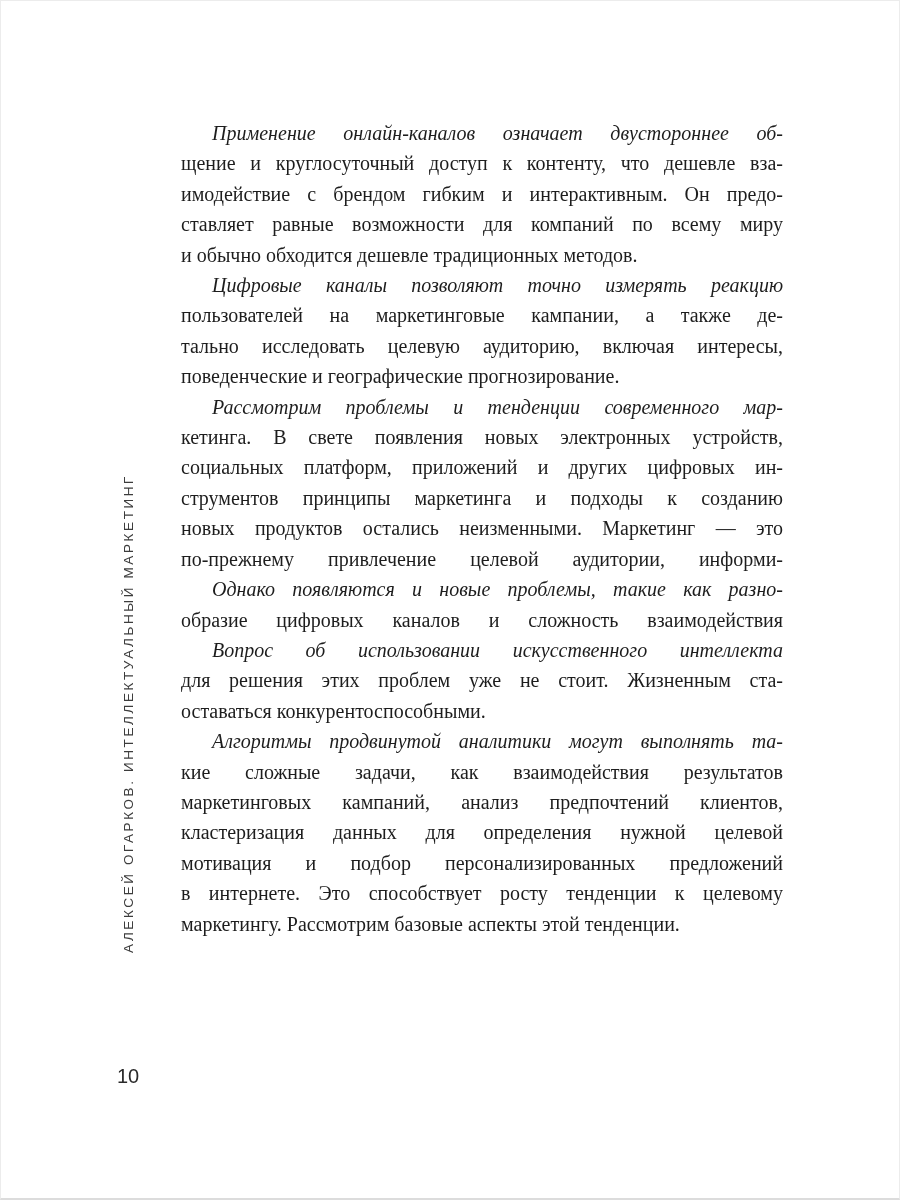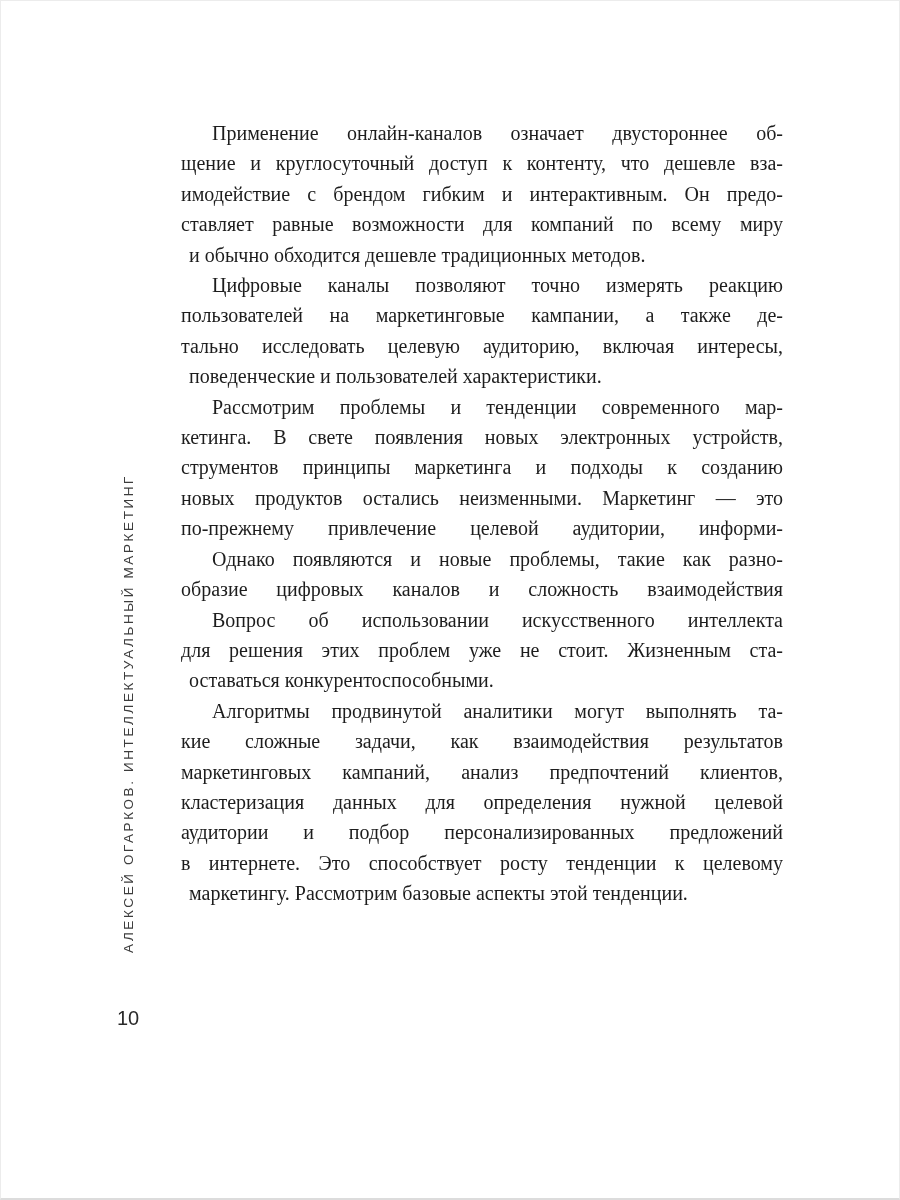--- a/index.html
+++ b/index.html
@@ -28,44 +28,44 @@
     color: #1d1d1d;
   }
   .paragraph { margin: 0; }
   .line {
     text-align: justify;
     text-align-last: justify;
     white-space: nowrap;
   }
   .line.last {
     text-align-last: left;
-    margin-left: 8px;
   }
   .line.first {
     text-indent: 31px;
+    font-style: italic;
   }
   .vertical-title {
     position: absolute;
     left: 120px;
     top: 433px;
     width: 22px;
     height: 558px;
     writing-mode: vertical-rl;
     transform: rotate(180deg);
     text-align: center;
     font-family: "Liberation Sans", "DejaVu Sans", sans-serif;
     font-size: 13.5px;
     letter-spacing: 2.6px;
     color: #3c3c3c;
     white-space: nowrap;
   }
   .page-number {
     position: absolute;
     left: 116px;
-    top: 1006px;
+    top: 1064px;
     font-family: "Liberation Sans", "DejaVu Sans", sans-serif;
     font-size: 20px;
     color: #2a2a2a;
   }
 </style>
 </head>
 <body>
 
 <div class="page">
   <div class="vertical-title">АЛЕКСЕЙ ОГАРКОВ. ИНТЕЛЛЕКТУАЛЬНЫЙ МАРКЕТИНГ</div>
@@ -75,41 +75,42 @@
         <div class="line first">Применение онлайн-каналов означает двустороннее об-</div>
         <div class="line">щение и круглосуточный доступ к контенту, что дешевле вза-</div>
         <div class="line">имодействие с брендом гибким и интерактивным. Он предо-</div>
         <div class="line">ставляет равные возможности для компаний по всему миру</div>
         <div class="line last">и обычно обходится дешевле традиционных методов.</div>
       </div>
       <div class="paragraph">
         <div class="line first">Цифровые каналы позволяют точно измерять реакцию</div>
         <div class="line">пользователей на маркетинговые кампании, а также де-</div>
         <div class="line">тально исследовать целевую аудиторию, включая интересы,</div>
-        <div class="line last">поведенческие и пользователей характеристики.</div>
+        <div class="line last">поведенческие и географические прогнозирование.</div>
       </div>
       <div class="paragraph">
         <div class="line first">Рассмотрим проблемы и тенденции современного мар-</div>
         <div class="line">кетинга. В свете появления новых электронных устройств,</div>
+        <div class="line">социальных платформ, приложений и других цифровых ин-</div>
         <div class="line">струментов принципы маркетинга и подходы к созданию</div>
         <div class="line">новых продуктов остались неизменными. Маркетинг — это</div>
         <div class="line">по-прежнему привлечение целевой аудитории, информи-</div>
       </div>
       <div class="paragraph">
         <div class="line first">Однако появляются и новые проблемы, такие как разно-</div>
         <div class="line">образие цифровых каналов и сложность взаимодействия</div>
       </div>
       <div class="paragraph">
         <div class="line first">Вопрос об использовании искусственного интеллекта</div>
         <div class="line">для решения этих проблем уже не стоит. Жизненным ста-</div>
         <div class="line last">оставаться конкурентоспособными.</div>
       </div>
       <div class="paragraph">
         <div class="line first">Алгоритмы продвинутой аналитики могут выполнять та-</div>
         <div class="line">кие сложные задачи, как взаимодействия результатов</div>
         <div class="line">маркетинговых кампаний, анализ предпочтений клиентов,</div>
         <div class="line">кластеризация данных для определения нужной целевой</div>
-        <div class="line">аудитории и подбор персонализированных предложений</div>
+        <div class="line">мотивация и подбор персонализированных предложений</div>
         <div class="line">в интернете. Это способствует росту тенденции к целевому</div>
         <div class="line last">маркетингу. Рассмотрим базовые аспекты этой тенденции.</div>
       </div>
     </div>
 </div>
 
 </body></html>

